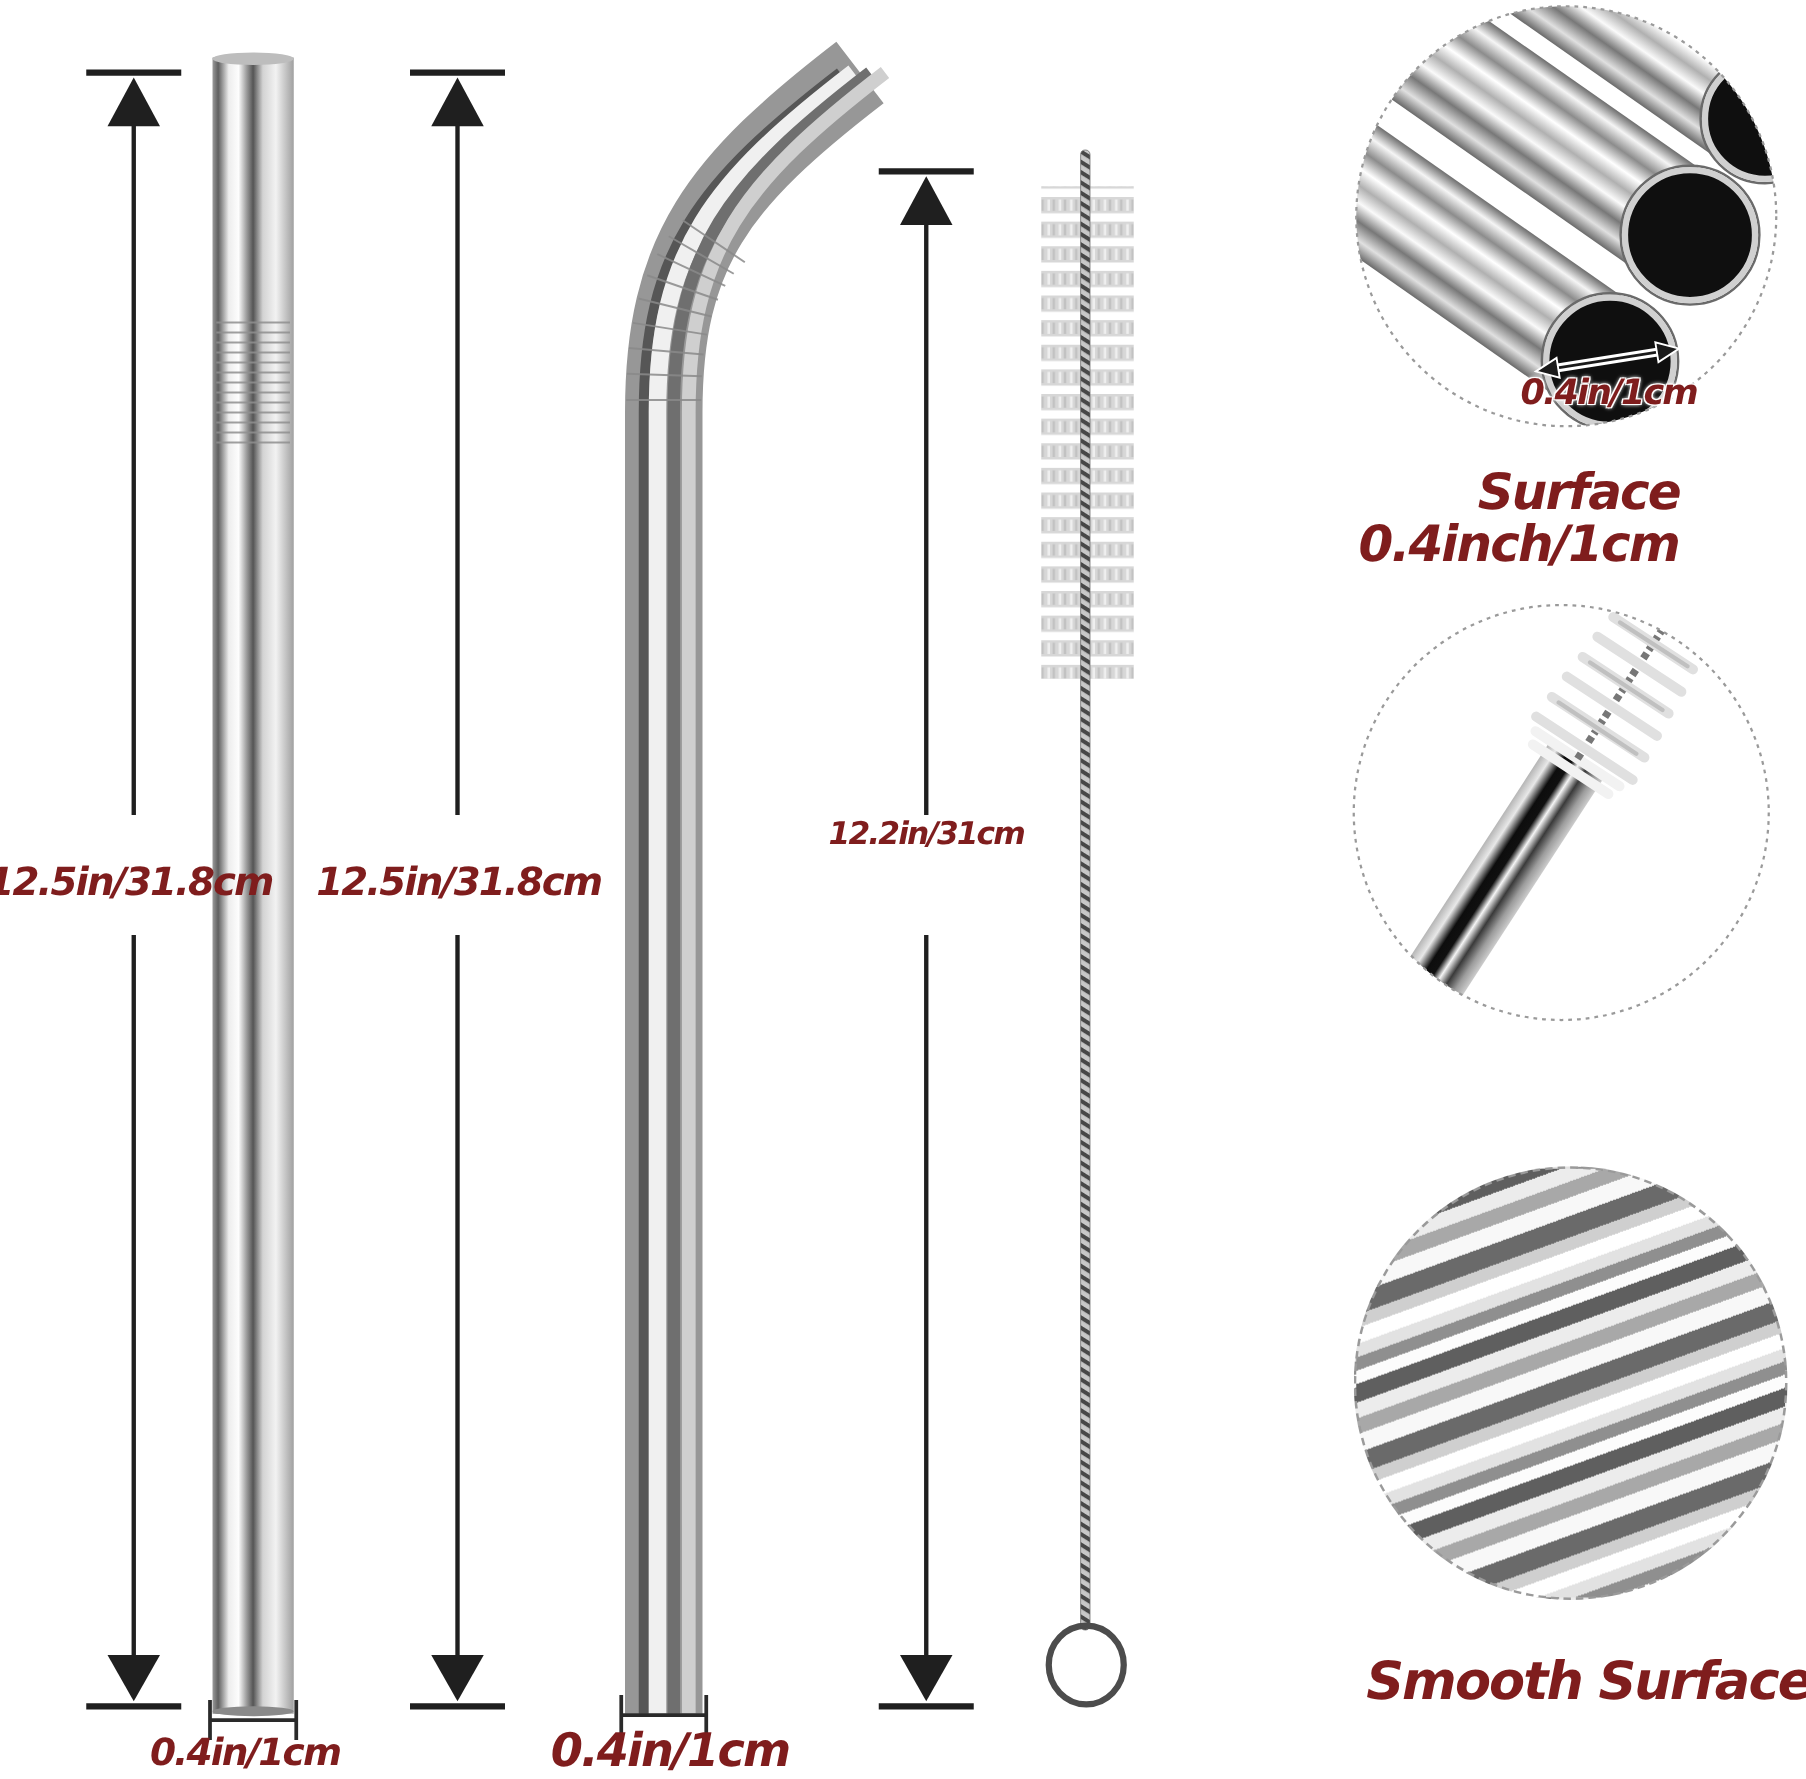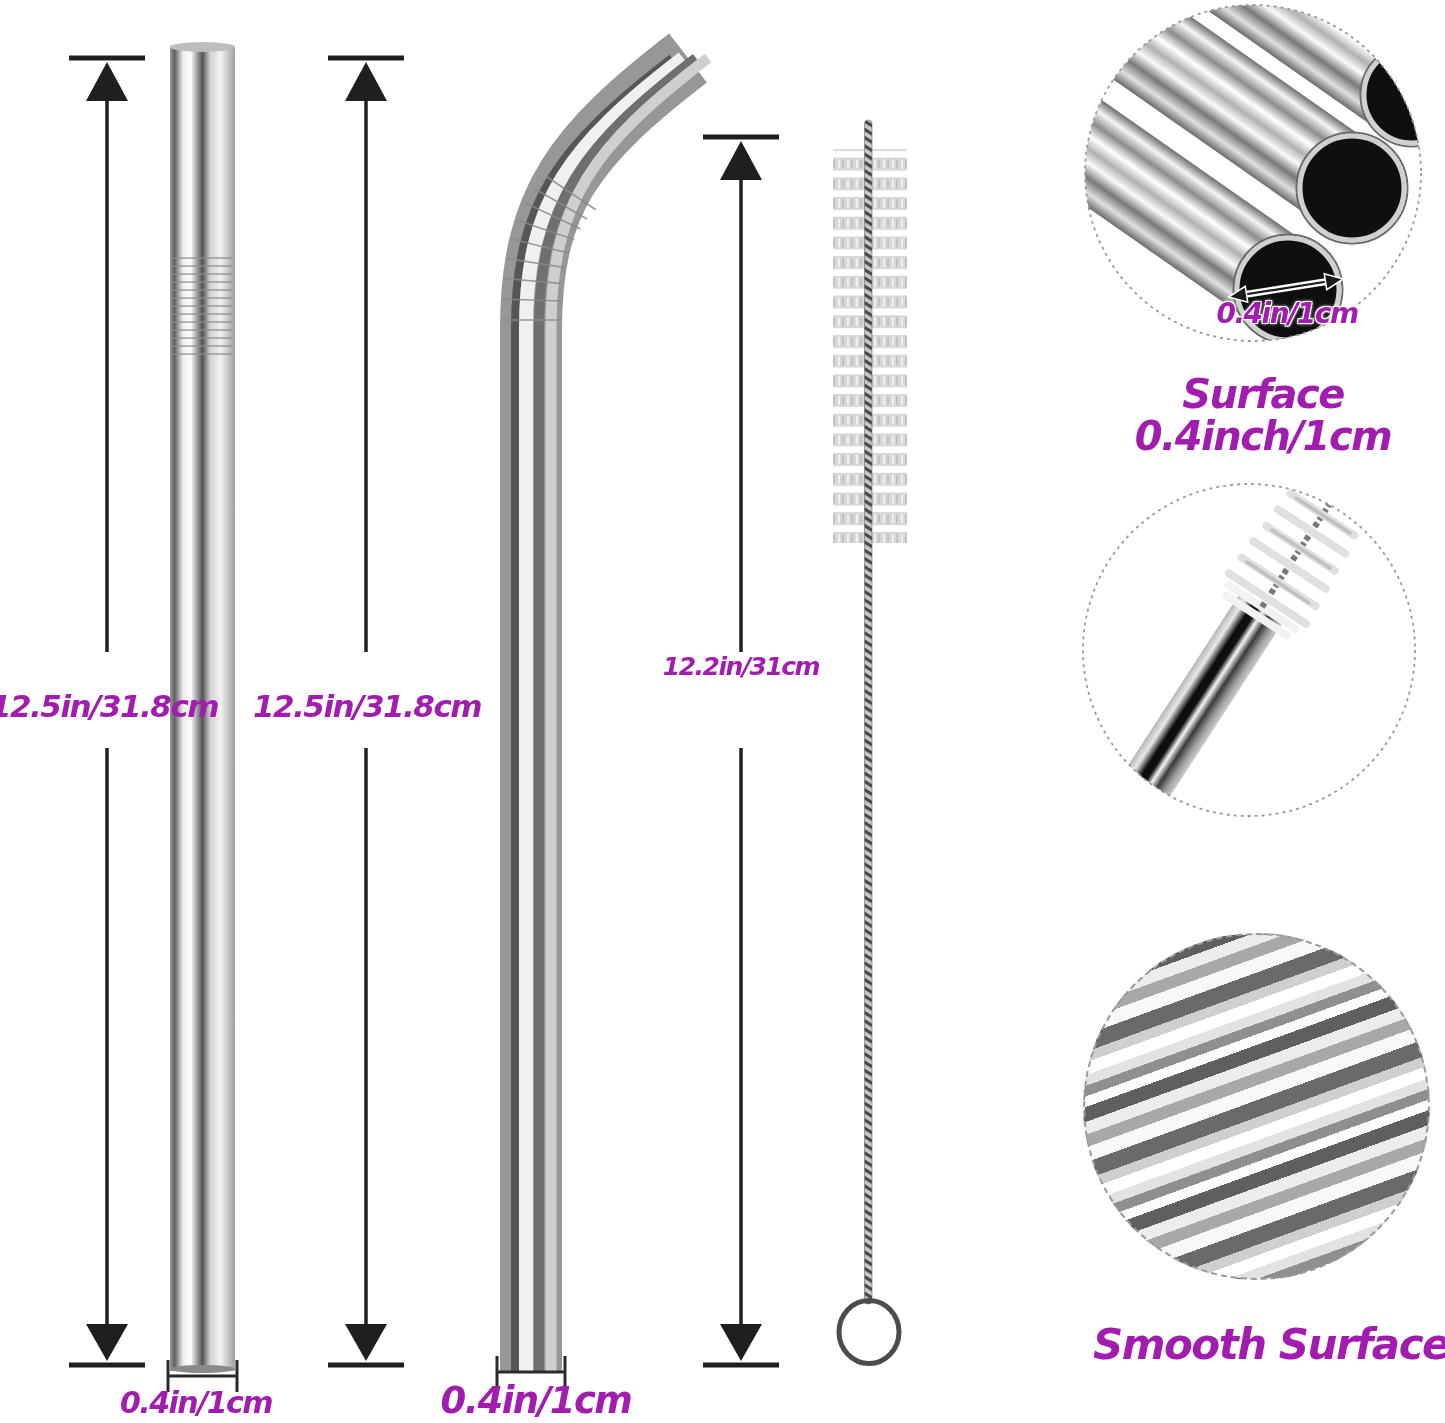--- a/index.html
+++ b/index.html
@@ -1,18 +1,18 @@
 <!DOCTYPE html>
 <html><head>
 <meta charset="utf-8">
 <style>
   html,body{margin:0;padding:0;background:#fff;}
   .canvas{position:relative;width:1445px;height:1423px;background:#fff;overflow:hidden;
           font-family:"DejaVu Sans",sans-serif;}
-  .lbl{position:absolute;font-style:italic;font-weight:700;color:#a21caf;
+  .lbl{position:absolute;font-style:italic;font-weight:700;color:#7f1d1d;
        white-space:nowrap;letter-spacing:-1.5px;line-height:1.04;
        transform:translateX(-50%);}
   .halo{text-shadow:0 0 3px #fff,0 0 4px #fff,1px 1px 0 #fff,-1px -1px 0 #fff,
         1px -1px 0 #fff,-1px 1px 0 #fff;}
   .circle3{position:absolute;left:1083px;top:933px;width:347px;height:347px;
     border-radius:50%;border:2px dashed #9a9a9a;box-sizing:border-box;
     background:repeating-linear-gradient(160deg,
       #ffffff 0 12px,#e2e2e2 12px 22px,#8f8f8f 22px 32px,#fcfcfc 32px 42px,
       #5f5f5f 42px 56px,#ececec 56px 68px,#a8a8a8 68px 80px,#f8f8f8 80px 94px,
       #6a6a6a 94px 110px,#cfcfcf 110px 120px);}
@@ -220,16 +220,16 @@
 
 <div class="lbl" style="left:104px;top:690px;font-size:31px;">12.5in/31.8cm</div>
 <div class="lbl" style="left:367px;top:690px;font-size:31px;">12.5in/31.8cm</div>
 <div class="lbl" style="left:741px;top:654px;font-size:25px;">12.2in/31cm</div>
 
 <div class="lbl" style="left:196px;top:1387px;font-size:30px;">0.4in/1cm</div>
 <div class="lbl" style="left:536px;top:1382px;font-size:37px;">0.4in/1cm</div>
 
 <div class="lbl halo" style="left:1287px;top:299px;font-size:28px;">0.4in/1cm</div>
 <div class="lbl" style="left:1263px;top:374px;font-size:40px;">Surface</div>
-<div class="lbl" style="left:1263px;top:416px;font-size:40px;">0.4inch/1cm</div>
+<div class="lbl" style="left:1215px;top:416px;font-size:40px;">0.4inch/1cm</div>
 <div class="lbl" style="left:1271px;top:1323px;font-size:42px;">Smooth Surface</div>
 
 </div>
 
 </body></html>

